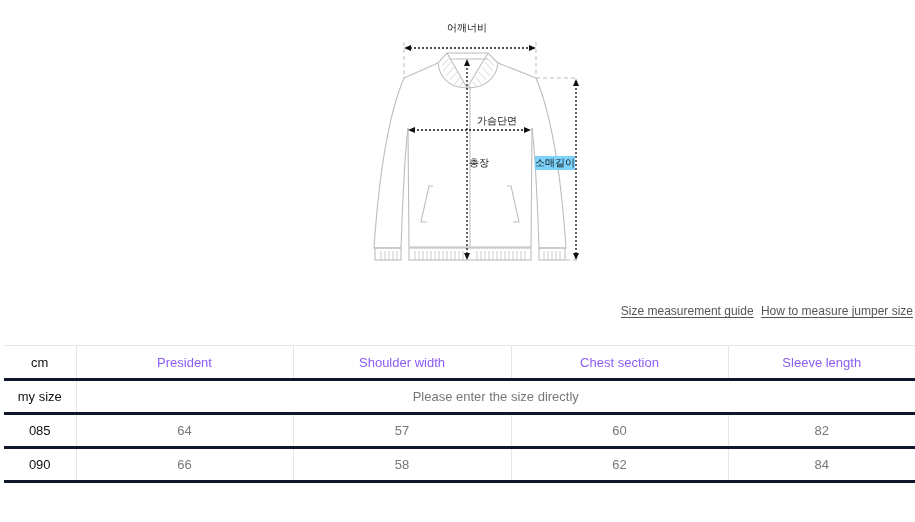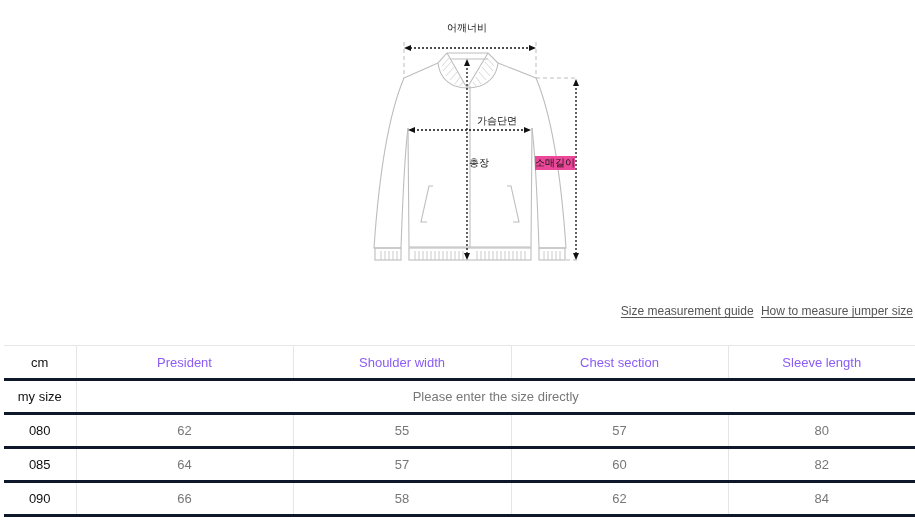--- a/index.html
+++ b/index.html
@@ -125,21 +125,21 @@
       <polygon points="531,130 524,127 524,133"></polygon>
       <polygon points="467,59 464,66 470,66"></polygon>
       <polygon points="467,260 464,253 470,253"></polygon>
       <polygon points="576,79 573,86 579,86"></polygon>
       <polygon points="576,260 573,253 579,253"></polygon>
     </g>
   </svg>
   <span class="dlabel" style="left:447px;top:21px;">어깨너비</span>
   <span class="dlabel" style="left:477px;top:114px;">가슴단면</span>
   <span class="dlabel" style="left:441px;top:156px;margin-left:28px;">총장</span>
-  <span class="dlabel" style="left:535px;top:156px;background:#ec4899;">소매길이</span>
+  <span class="dlabel" style="left:535px;top:156px;background:#7dd3fc;">소매길이</span>
 </div>
 
 <div class="links">
   <a>Size measurement guide</a>
   <a>How to measure jumper size</a>
 </div>
 
 <table class="size-table">
   <thead>
     <tr>
@@ -149,27 +149,20 @@
       <th class="cv" style="width:217px;">Chest section</th>
       <th class="cv">Sleeve length</th>
     </tr>
   </thead>
   <tbody>
     <tr>
       <td class="c0">my size</td>
       <td colspan="4" class="mysize-msg">Please enter the size directly</td>
     </tr>
     <tr>
-      <td class="c0">080</td>
-      <td class="cv">62</td>
-      <td class="cv">55</td>
-      <td class="cv">57</td>
-      <td class="cv">80</td>
-    </tr>
-    <tr>
       <td class="c0">085</td>
       <td class="cv">64</td>
       <td class="cv">57</td>
       <td class="cv">60</td>
       <td class="cv">82</td>
     </tr>
     <tr>
       <td class="c0">090</td>
       <td class="cv">66</td>
       <td class="cv">58</td>

